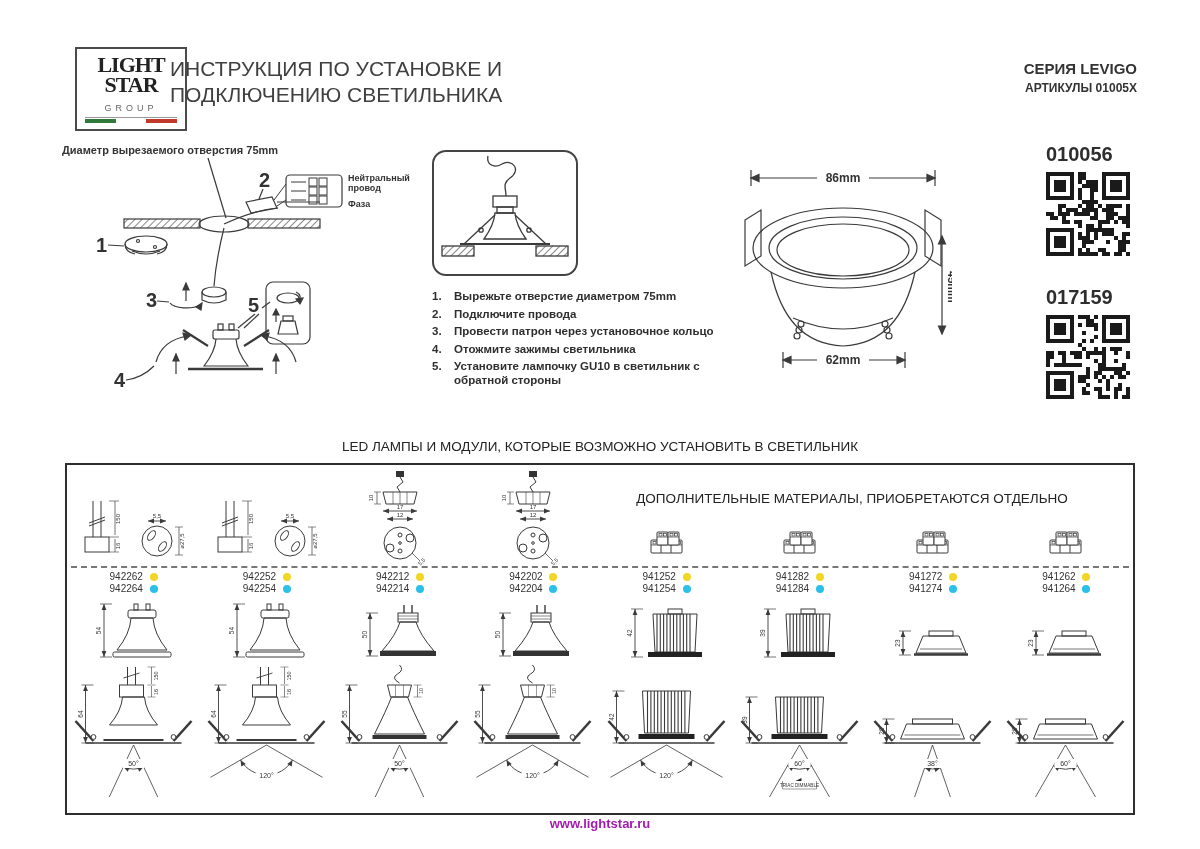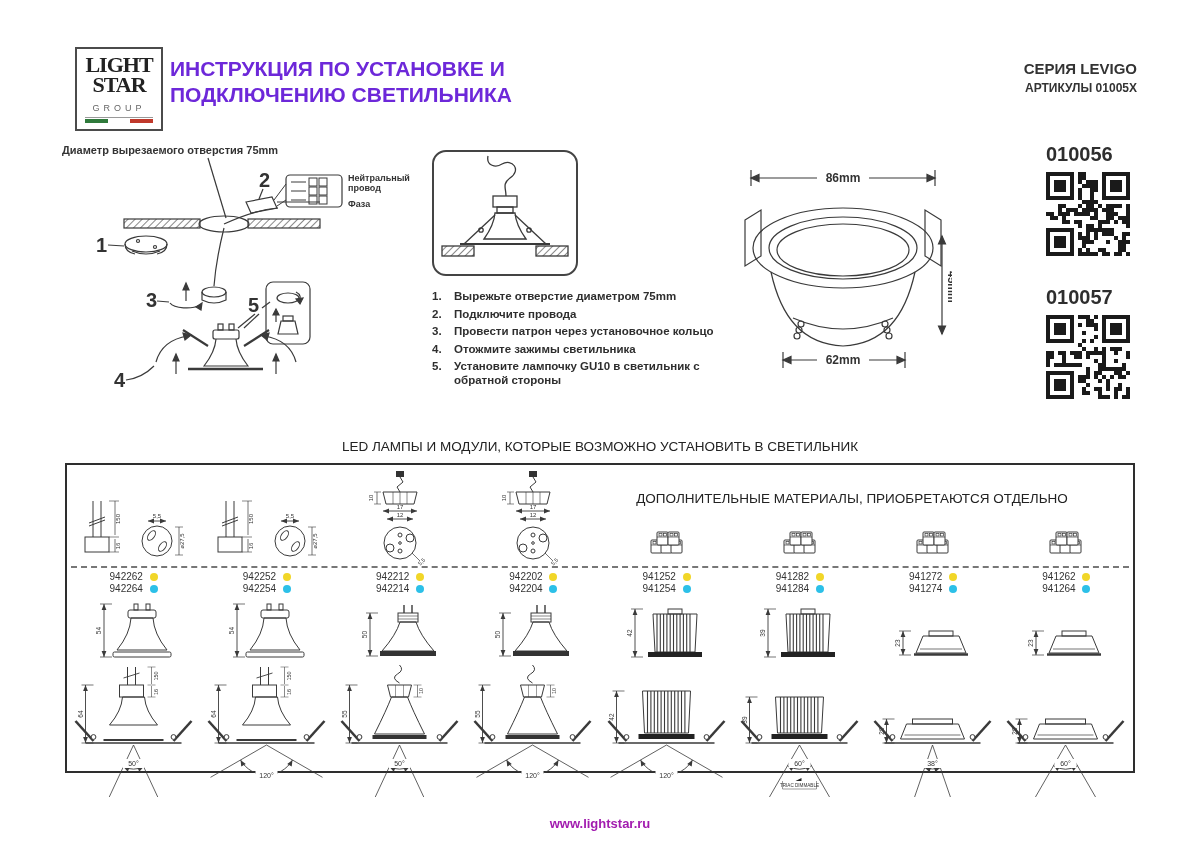--- a/index.html
+++ b/index.html
@@ -1,36 +1,36 @@
 <!DOCTYPE html>
 <html><head>
 <meta charset="utf-8">
 <style>
   html,body{margin:0;padding:0;background:#fff;}
   body{width:1200px;height:849px;position:relative;font-family:"Liberation Sans",sans-serif;color:#2e2e2e;overflow:hidden;}
   .abs{position:absolute;}
   
-  .logo{left:75px;top:47px;width:88px;height:84px;border:2px solid #4b4b4b;box-sizing:border-box;text-align:center;background:#fff;}
+  .logo{left:75px;top:47px;width:112px;height:84px;border:2px solid #4b4b4b;box-sizing:border-box;text-align:center;background:#fff;}
   .logo .l1{font-family:"Liberation Serif",serif;font-weight:bold;font-size:22px;line-height:20px;margin-top:6px;letter-spacing:-1px;color:#222;}
   .logo .grp{font-size:9px;letter-spacing:4px;color:#666;margin-top:8px;}
   .flag{display:flex;height:5px;margin:4px 8px 0 8px;border-top:1px solid #999;}
   .flag div{flex:1;height:4px;margin-top:1px;}
-  .title{left:170px;top:56px;font-size:21px;font-weight:bold;color:#6d28d9;line-height:26px;}
+  .title{left:170px;top:56px;font-size:21px;font-weight:normal;color:#404040;line-height:26px;}
   .hdr-right{right:63px;top:60px;text-align:right;color:#333;}
   .hdr-right .series{font-size:15px;font-weight:bold;}
   .hdr-right .arts-t{font-size:12px;font-weight:bold;margin-top:4px;}
   
   .midbox{left:432px;top:150px;width:146px;height:126px;border:2px solid #444;border-radius:14px;box-sizing:border-box;}
   .steps{left:432px;top:289px;width:282px;font-size:11.5px;font-weight:bold;color:#2e2e2e;}
   .step{display:flex;margin-bottom:3.5px;line-height:14px;}
   .step .n{width:22px;flex:none;}
   .qrblk{width:92px;text-align:left;}
   .qrblk .code{font-size:20px;font-weight:bold;color:#2e2e2e;margin-bottom:6px;}
   .led-title{left:0;top:439px;width:100%;text-align:center;font-size:13.5px;color:#222;}
-  .lamps-box{left:65px;top:463px;width:1070px;height:310px;border:2px solid #2e2e2e;box-sizing:border-box;}
+  .lamps-box{left:65px;top:463px;width:1070px;height:352px;border:2px solid #2e2e2e;box-sizing:border-box;}
   .dash{position:absolute;left:4px;right:4px;top:101px;border-top:2px dashed #777;}
   .add-title{position:absolute;left:505px;width:560px;top:26px;text-align:center;font-size:13.5px;color:#222;}
   .col{position:absolute;top:0;height:100%;}
   .colc{position:absolute;left:50%;transform:translateX(-50%);}
   .arts{position:absolute;top:106px;width:100%;text-align:center;font-size:10px;color:#333;}
   .art{line-height:12px;}
   .art .dot{display:inline-block;width:8px;height:8px;border-radius:50%;vertical-align:-1px;margin-left:4px;}
   .footer{left:0;top:816px;width:100%;text-align:center;font-size:13px;font-weight:bold;color:#a21caf;}
   svg text{font-family:"Liberation Sans",sans-serif;fill:#333;}
 </style>
@@ -368,21 +368,21 @@
         <rect x="8" y="8" width="12" height="12" fill="#1a1a1a"></rect>
         <rect x="56" y="0" width="28" height="28" fill="#1a1a1a"></rect>
         <rect x="60" y="4" width="20" height="20" fill="#fff"></rect>
         <rect x="64" y="8" width="12" height="12" fill="#1a1a1a"></rect>
         <rect x="0" y="56" width="28" height="28" fill="#1a1a1a"></rect>
         <rect x="4" y="60" width="20" height="20" fill="#fff"></rect>
         <rect x="8" y="64" width="12" height="12" fill="#1a1a1a"></rect>
       </svg></div>
 </div>
 <div class="abs qrblk" style="left:1046px;top:286px">
-  <div class="code">010057</div>
+  <div class="code">017159</div>
   <div id="qr1"><svg width="84" height="84">
         <rect x="32" y="0" width="4" height="4" fill="#1a1a1a"></rect>
         <rect x="36" y="0" width="4" height="4" fill="#1a1a1a"></rect>
         <rect x="40" y="0" width="4" height="4" fill="#1a1a1a"></rect>
         <rect x="48" y="0" width="4" height="4" fill="#1a1a1a"></rect>
         <rect x="40" y="4" width="4" height="4" fill="#1a1a1a"></rect>
         <rect x="44" y="4" width="4" height="4" fill="#1a1a1a"></rect>
         <rect x="32" y="8" width="4" height="4" fill="#1a1a1a"></rect>
         <rect x="40" y="8" width="4" height="4" fill="#1a1a1a"></rect>
         <rect x="44" y="8" width="4" height="4" fill="#1a1a1a"></rect>

